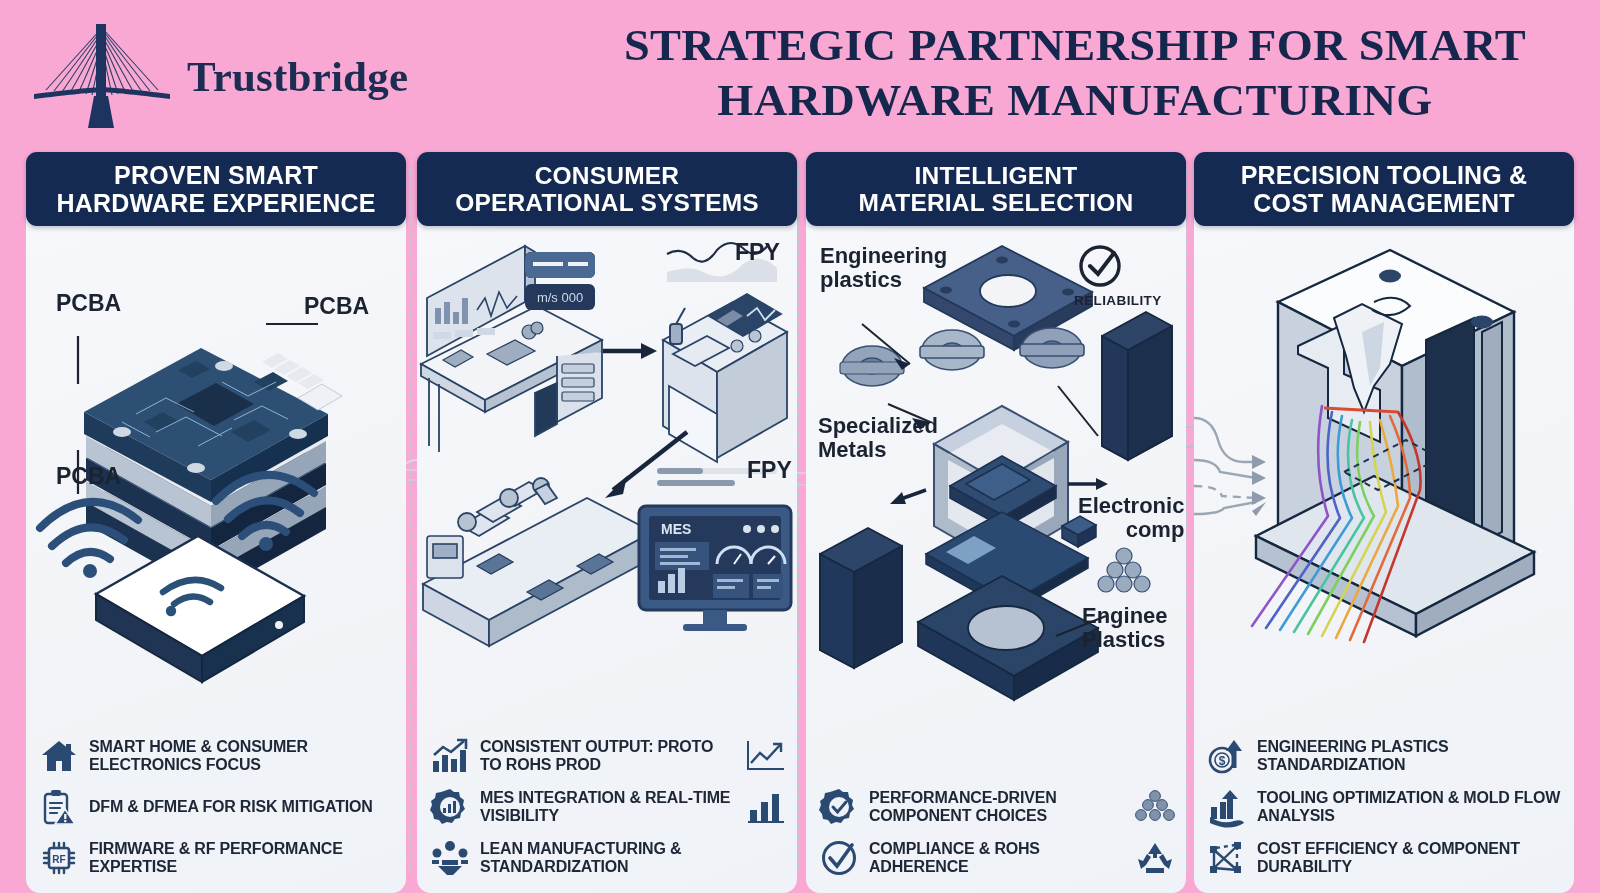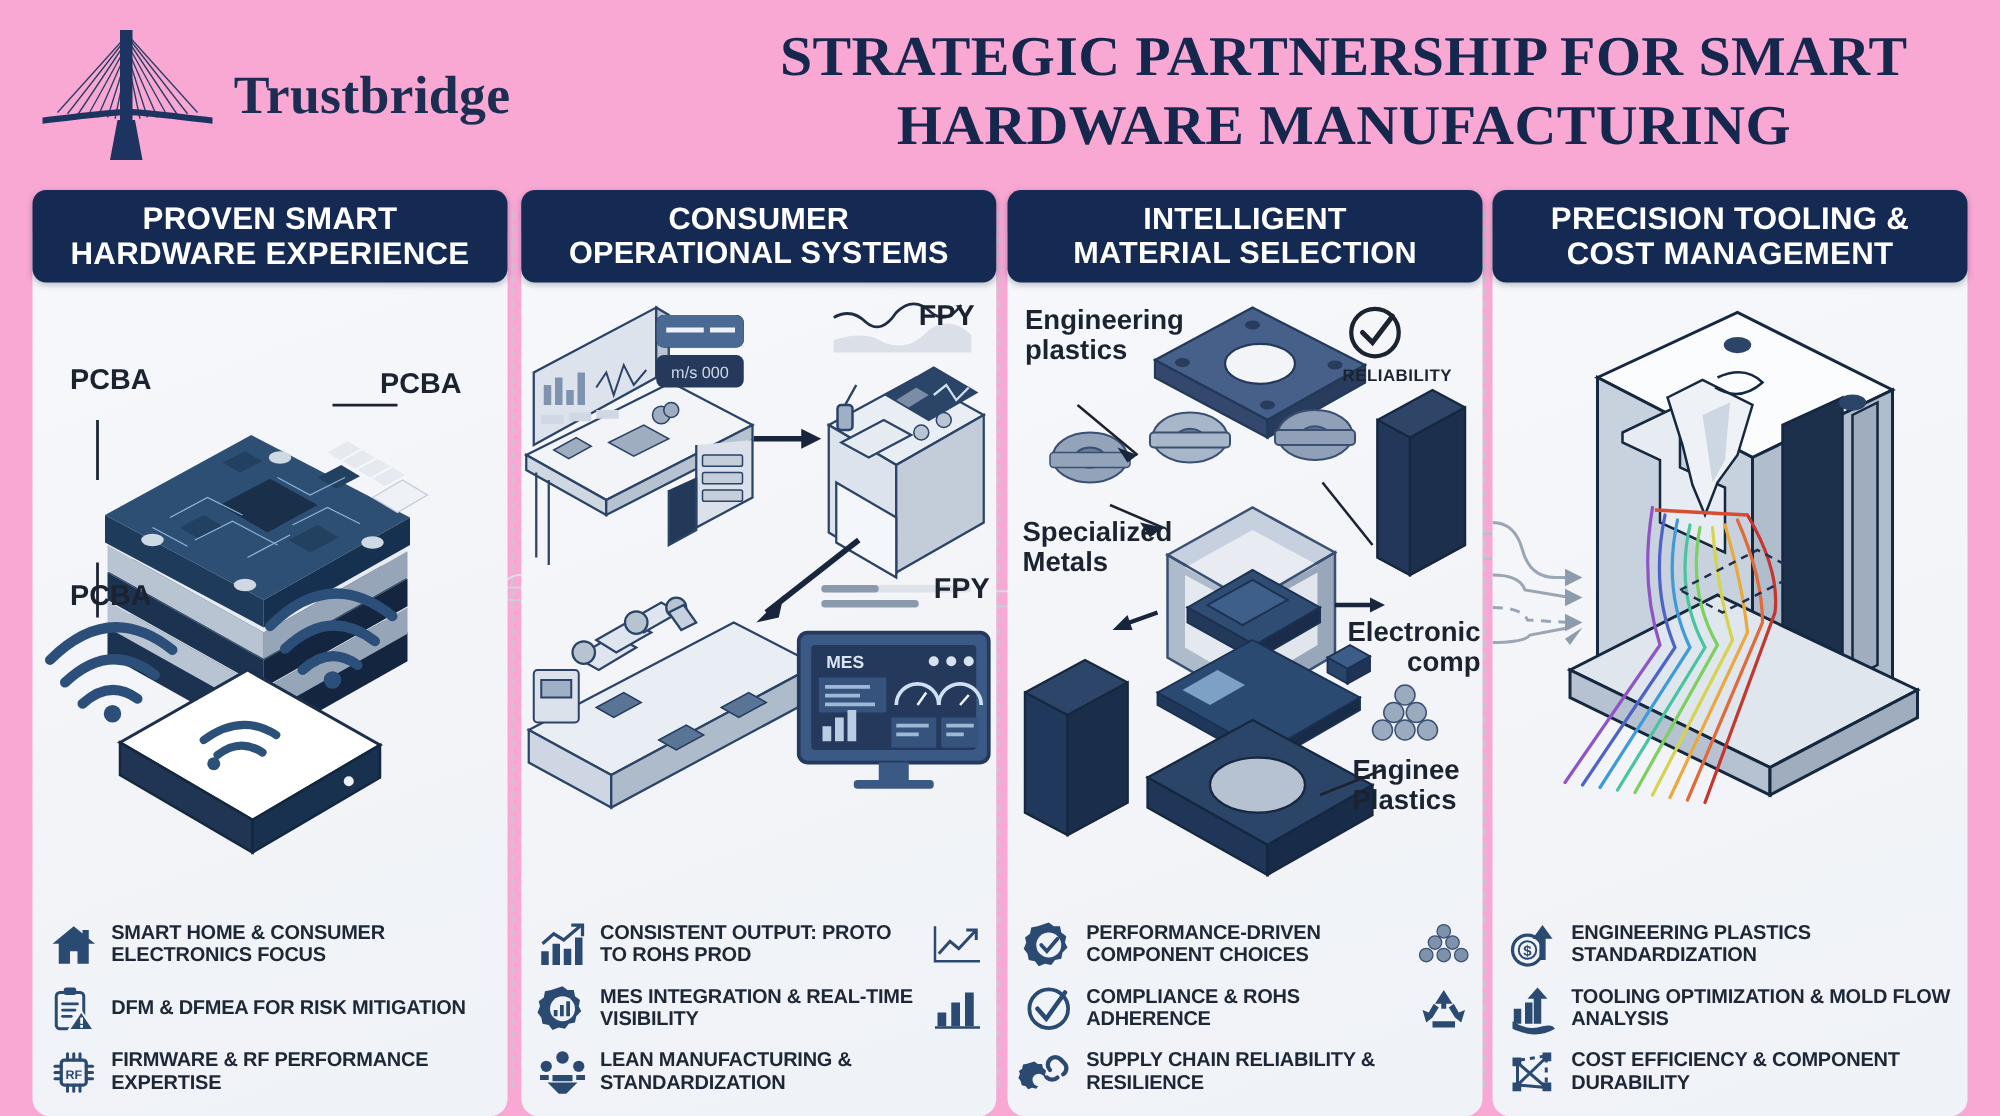--- a/index.html
+++ b/index.html
@@ -699,33 +699,20 @@
               <svg width="38" height="34" viewBox="0 0 38 34">
                 <g fill="#2b4a72">
                   <path d="M19 2 L26 13 L21 13 L21 17 L17 17 L17 13 L12 13 Z"></path>
                   <path d="M5 28 L2 18 L7 20 L11 13 L15 16 L10 24 Z"></path>
                   <path d="M33 28 L36 18 L31 20 L27 13 L23 16 L28 24 Z"></path>
                   <path d="M10 27 h18 v5 h-18 z"></path>
                 </g>
               </svg>
             </span>
           </div>
-          <div class="bullet">
-            <span class="b-icon">
-              <svg width="38" height="36" viewBox="0 0 38 36">
-                <path d="M11 16 l3 2 h3.5 l.8 3.5 2.6 2 -.8 3.4 1.3 2.6 -2.6 2.6 -.8 3.4 -3.4.8 -2 2.6 -3.4 -.8 -3.4 1.3 -2 -2.6 -3.4 -.8 -.8 -3.4 -2 -2.6 1.3 -3.4 -.8 -2.6 2.6 -2 .8 -3.4 3.4 -.8 z" transform="translate(-3,-6) scale(.95)" fill="#2b4a72"></path>
-                <circle cx="11" cy="24" r="5" fill="#eef1f6"></circle>
-                <g stroke="#2b4a72" stroke-width="3.4" fill="none" stroke-linecap="round">
-                  <path d="M20 16 a6 6 0 0 1 8.5 -8.5 l3 3 a6 6 0 0 1 -1 9"></path>
-                  <path d="M26 22 a6 6 0 0 1 -8.5 0"></path>
-                </g>
-              </svg>
-            </span>
-            <span class="b-text">SUPPLY CHAIN RELIABILITY &amp; RESILIENCE</span>
-          </div>
         </div>
       </div>
       <div class="col-head">
         <span><span>INTELLIGENT</span><br><span>MATERIAL SELECTION</span></span>
       </div>
     </div>
 
     <div class="col col-4">
       <div class="col-body">
         <div class="art">

